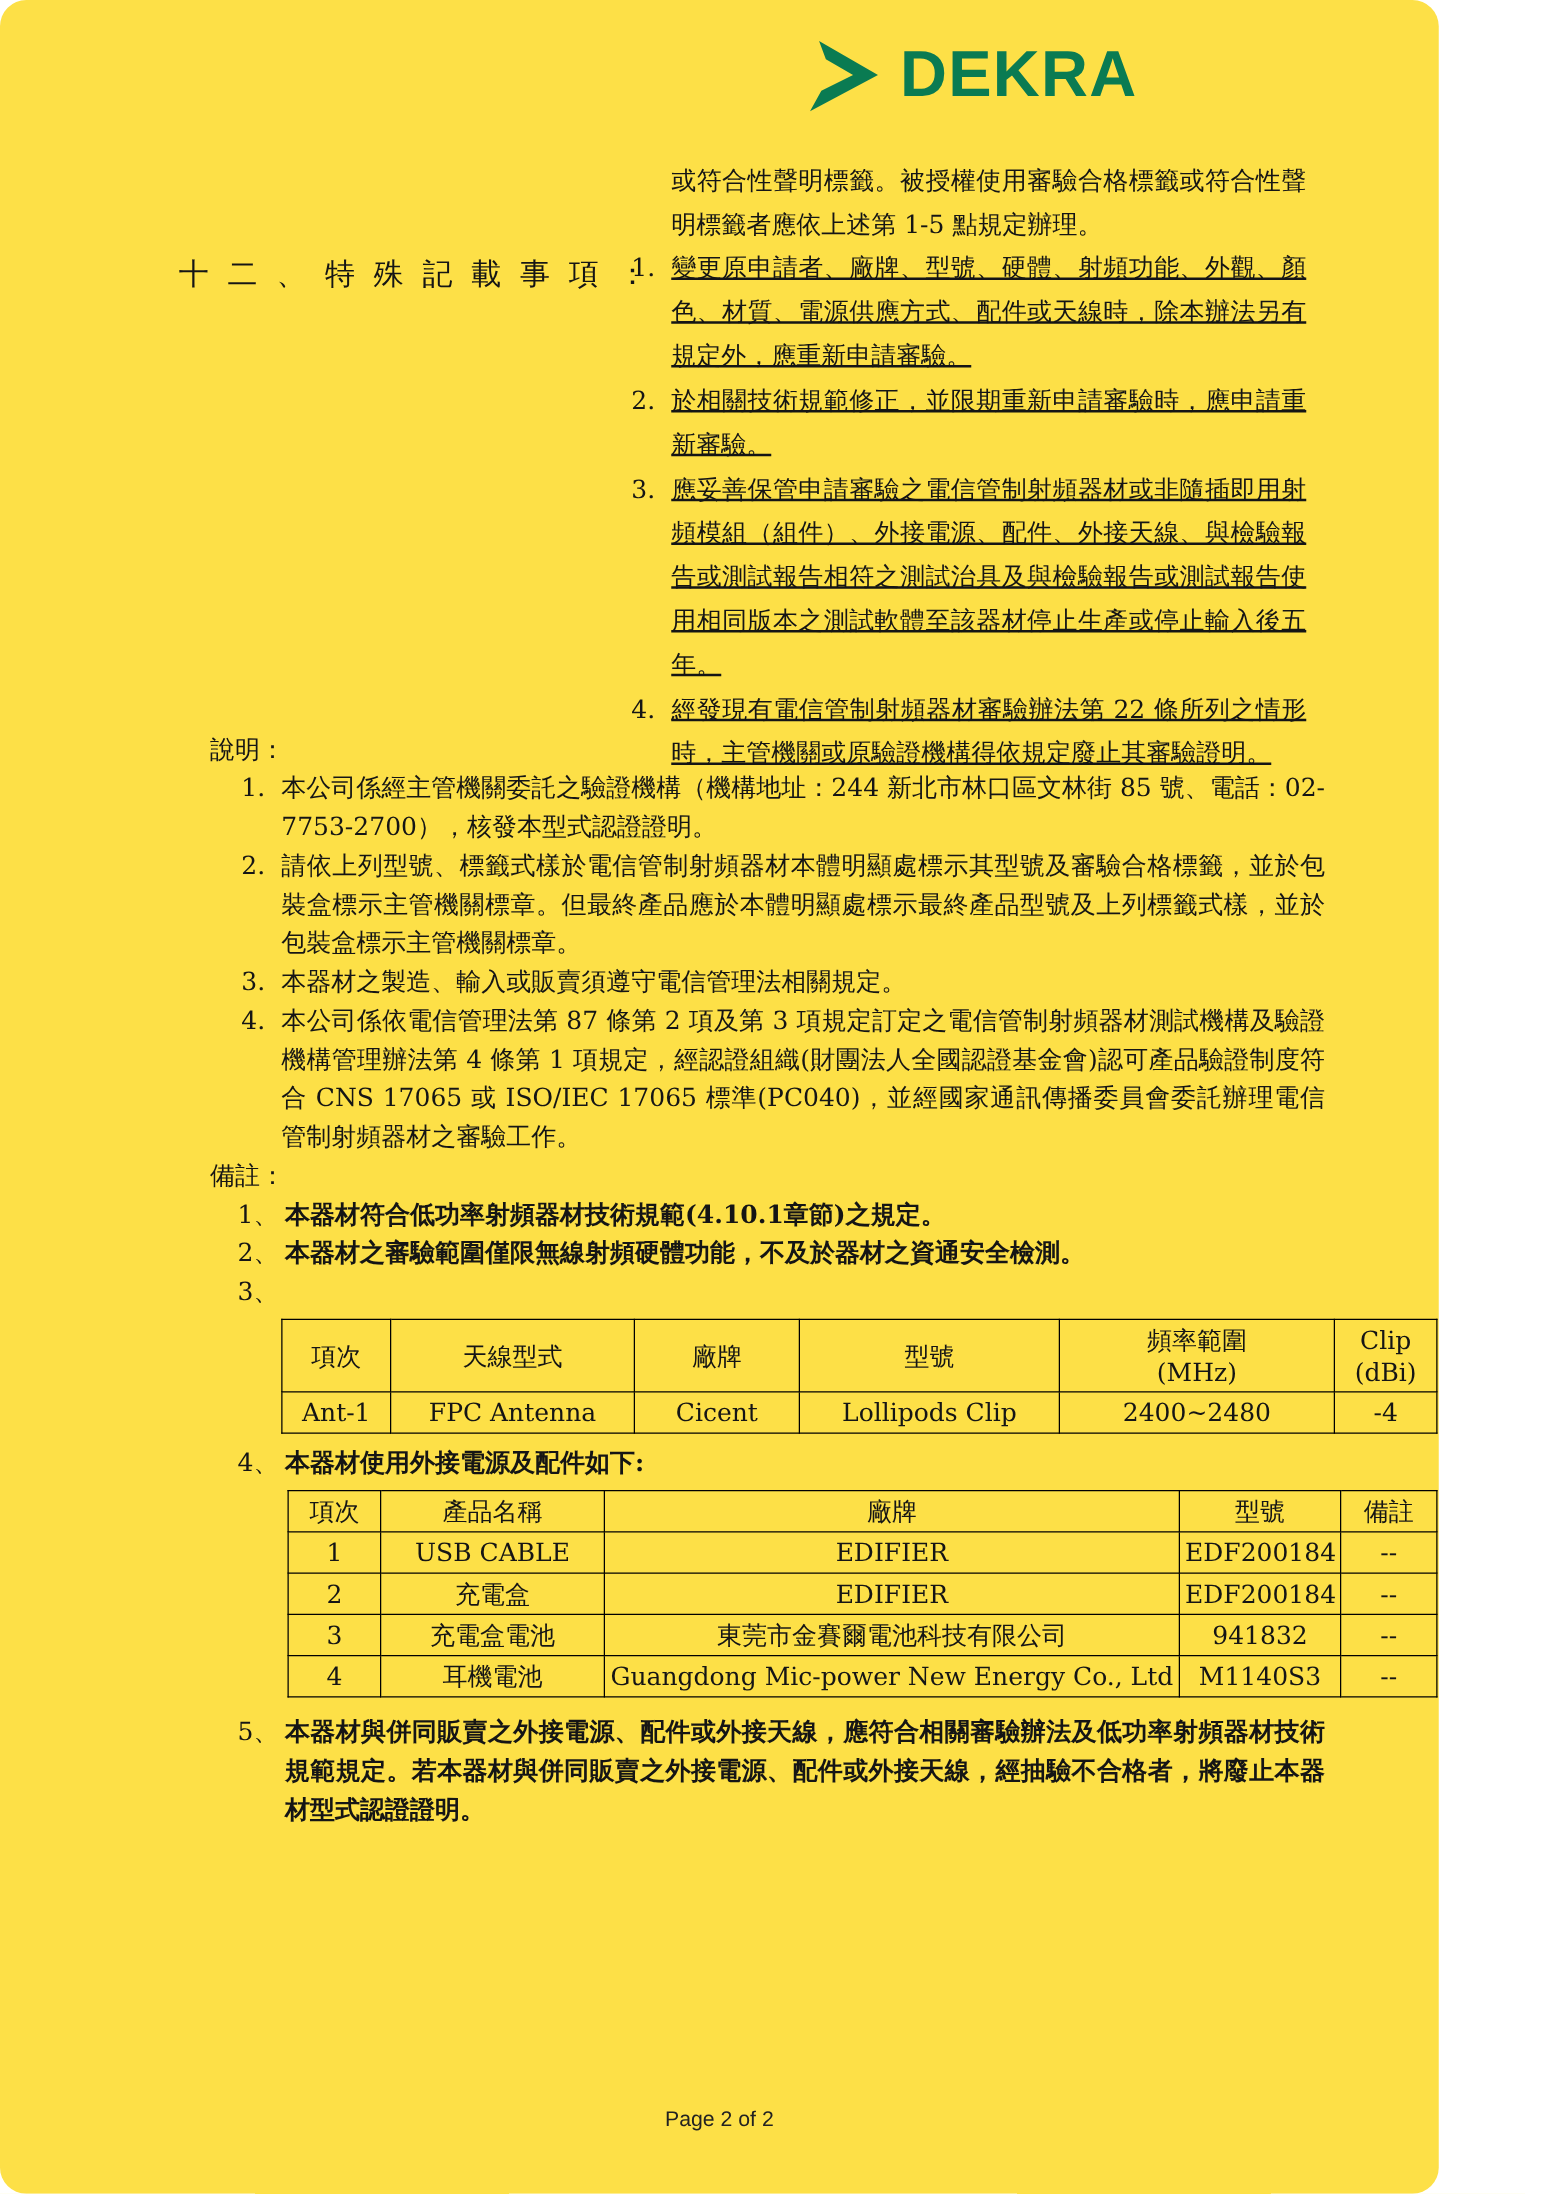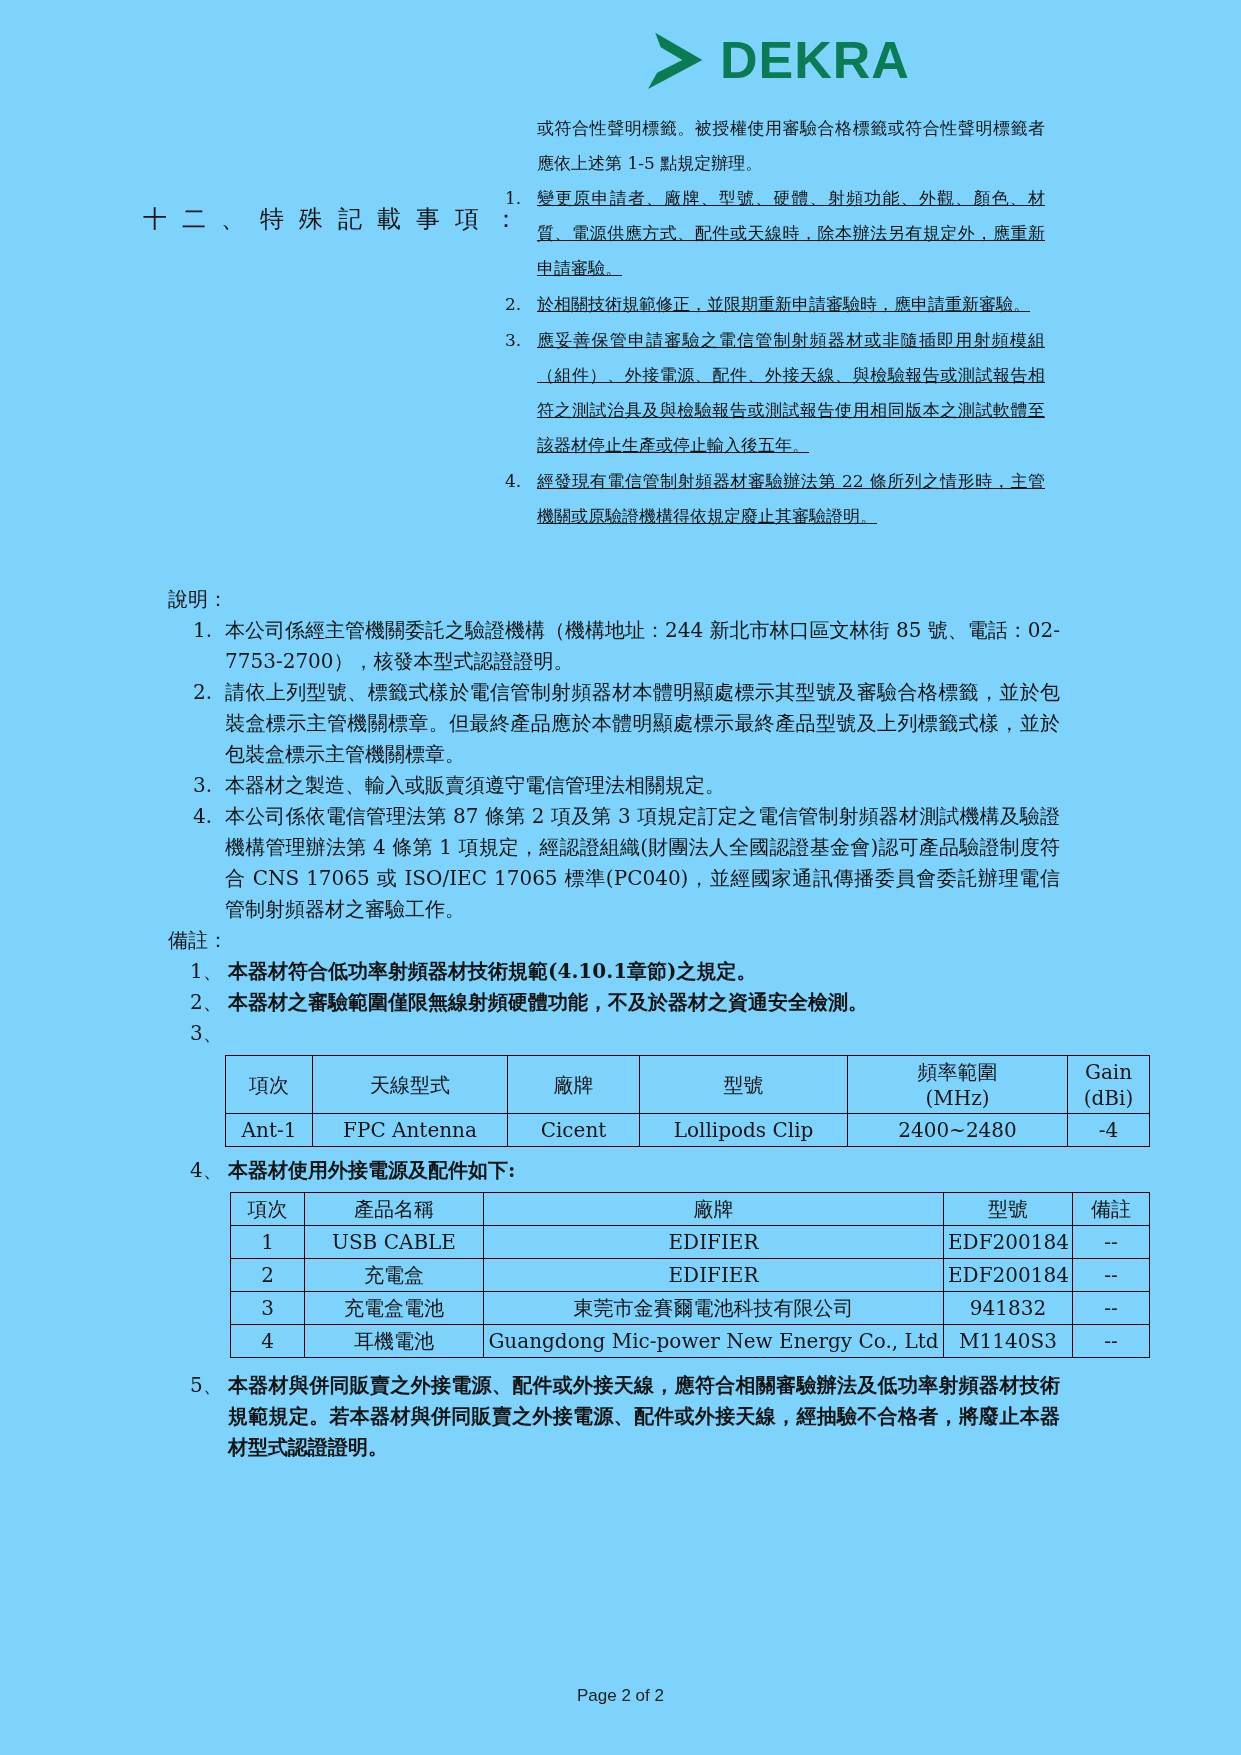--- a/index.html
+++ b/index.html
@@ -1,25 +1,26 @@
 <!DOCTYPE html>
 <html style="--green: #0a7b52;"><head>
 <meta charset="utf-8">
 <style>
   :root { --green: #0a7b52; }
   * { box-sizing: border-box; }
   html, body { margin: 0; padding: 0; background: #ffffff; }
   .page {
     position: relative;
-    width: 1241px;
+    width: 1151px;
     height: 1755px;
-    background: #7dd3fc;
+    background: #fde047;
     font-family: "DejaVu Serif", "Liberation Serif", serif;
     color: #151515;
     overflow: hidden;
+    border-radius: 21px;
   }
 
   
   .logo {
     position: absolute;
     top: 28px;
     left: 648px;
     display: flex;
     align-items: center;
     gap: 14px;
@@ -30,24 +31,24 @@
     font-weight: 700;
     font-size: 52px;
     letter-spacing: 1px;
     color: var(--green);
     line-height: 1;
   }
 
   
   .right-col {
     position: absolute;
-    top: 111px;
+    top: 127px;
     left: 505px;
     width: 540px;
-    font-size: 17px;
+    font-size: 20px;
     line-height: 35px;
   }
   .intro { margin-left: 32px; width: 508px; text-align: justify; text-justify: inter-ideograph; }
   .num-item { display: flex; margin-bottom: 1px; }
   .num-item .num { width: 32px; flex: 0 0 32px; }
   .num-item .txt { flex: 1; text-align: justify; text-justify: inter-ideograph; text-decoration: underline; }
 
   .sec12-label {
     position: absolute;
     top: 203px;
@@ -192,21 +193,21 @@
         <tr>
           <th>項次</th>
           <th>天線型式</th>
           <th>廠牌</th>
           <th>型號</th>
           <th>
             <span class="th-line">頻率範圍</span>
             <span class="th-line">(MHz)</span>
           </th>
           <th>
-            <span class="th-line">Gain</span>
+            <span class="th-line">Clip</span>
             <span class="th-line">(dBi)</span>
           </th>
         </tr>
       </thead>
       <tbody>
         <tr>
           <td>Ant-1</td>
           <td>FPC Antenna</td>
           <td>Cicent</td>
           <td>Lollipods Clip</td>

